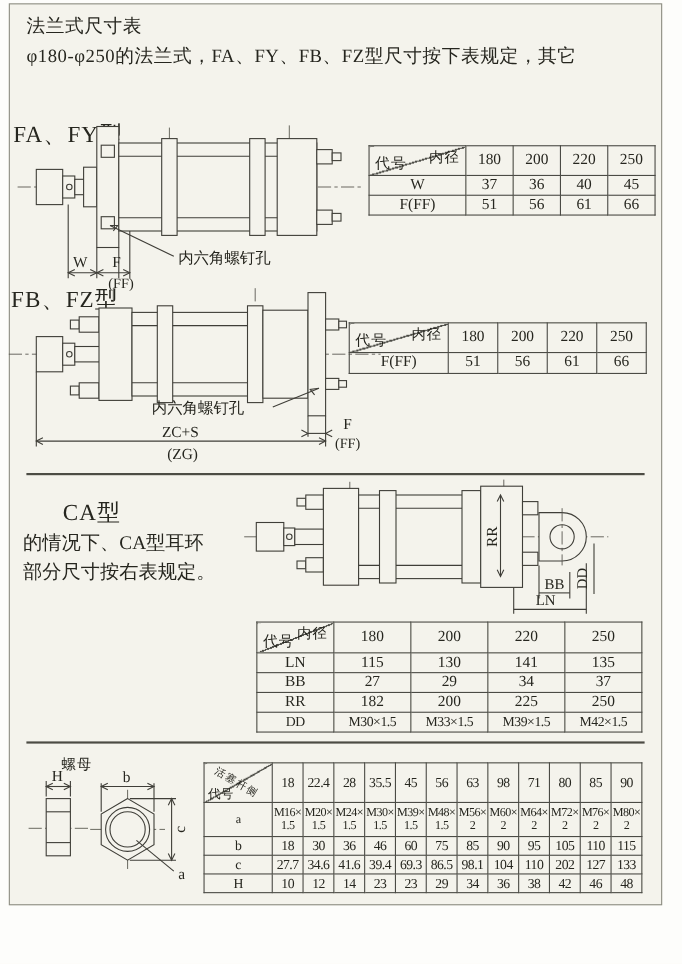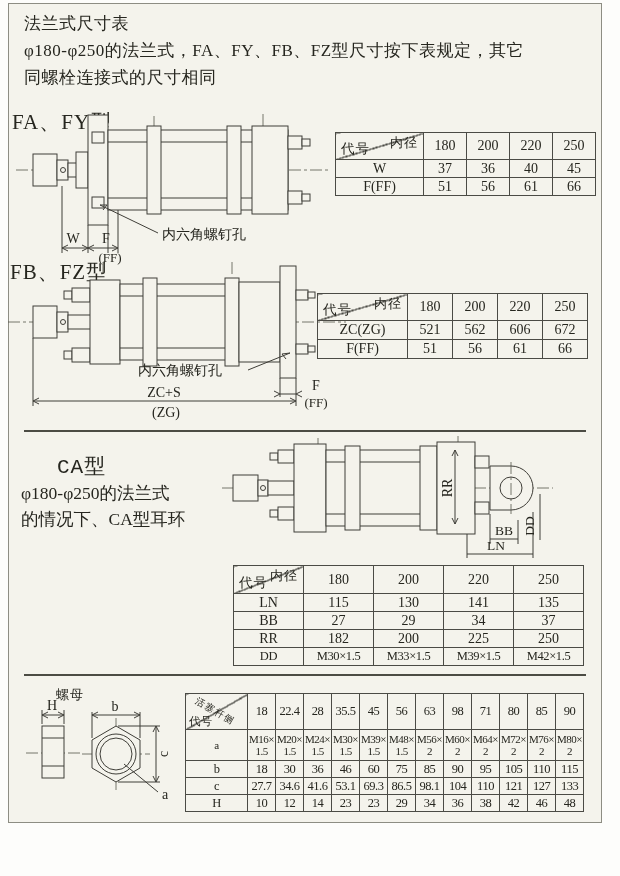--- a/index.html
+++ b/index.html
@@ -70,21 +70,20 @@
 </style>
 </head>
 <body>
 
 <div class="canvas">
   <div class="frame"></div>
 
   <div class="abs intro">
     <div class="txt">法兰式尺寸表</div>
     <div class="txt">φ180-φ250的法兰式，FA、FY、FB、FZ型尺寸按下表规定，其它</div>
-    <div class="txt">同螺栓连接式的尺寸相同</div>
   </div>
 
   <div class="abs seclabel txt" style="left:12px;top:108px;">FA、FY型</div>
 
   <svg style="left:14px;top:112px;" width="316" height="154" viewBox="0 0 316 154">
     <line class="cl" x1="2" y1="58" x2="314" y2="58"></line>
     <line class="cl" x1="140" y1="4" x2="140" y2="20"></line>
     <line class="cl" x1="249" y1="2" x2="249" y2="14"></line>
     <g>
       <rect class="f" x="19" y="42" width="24" height="32"></rect>
@@ -244,42 +243,35 @@
           <span class="cbl">代号</span>
         </td>
       <td>180</td>
           <td>200</td>
           <td>220</td>
           <td>250</td>
         </tr>
     </thead>
     <tbody>
         <tr>
-          <td>ZC(ZG)</td>
-          <td>521</td>
-          <td>562</td>
-          <td>606</td>
-          <td>672</td>
-        </tr>
-        <tr>
           <td>F(FF)</td>
           <td>51</td>
           <td>56</td>
           <td>61</td>
           <td>66</td>
         </tr>
       </tbody>
   </table>
 
   <div class="abs divider" style="left:24px;top:430px;width:562px;"></div>
 
-  <div class="abs seclabel txt" style="left:57px;top:452px;font-family:Liberation Mono, monospace;">CA型</div>
+  <div class="abs seclabel txt" style="left:57px;top:452px;">CA型</div>
   <div class="abs" style="left:21px;top:480px;font-size:17.5px;line-height:26px;">
-    <div class="txt">φ180-φ250的法兰式</div>
     <div class="txt">的情况下、CA型耳环</div>
+    <div class="txt">部分尺寸按右表规定。</div>
   </div>
 
   <svg style="left:218px;top:436px;" width="400" height="128" viewBox="0 0 400 128">
     <line class="cl" x1="4" y1="52" x2="335" y2="52"></line>
     <line class="cl" x1="100" y1="2" x2="100" y2="10"></line>
     <line class="cl" x1="240" y1="0" x2="240" y2="8"></line>
     <g>
       <rect class="f" x="15" y="39" width="25" height="26"></rect>
       <rect class="f" x="40" y="44" width="10" height="16"></rect>
       <circle class="s" cx="45" cy="52" r="2.5"></circle>
@@ -482,27 +474,27 @@
           <td>95</td>
           <td>105</td>
           <td>110</td>
           <td>115</td>
         </tr>
         <tr>
           <td>c</td>
           <td>27.7</td>
           <td>34.6</td>
           <td>41.6</td>
-          <td>53.1</td>
+          <td>39.4</td>
           <td>69.3</td>
           <td>86.5</td>
           <td>98.1</td>
           <td>104</td>
           <td>110</td>
-          <td>121</td>
+          <td>202</td>
           <td>127</td>
           <td>133</td>
         </tr>
         <tr>
           <td>H</td>
           <td>10</td>
           <td>12</td>
           <td>14</td>
           <td>23</td>
           <td>23</td>

